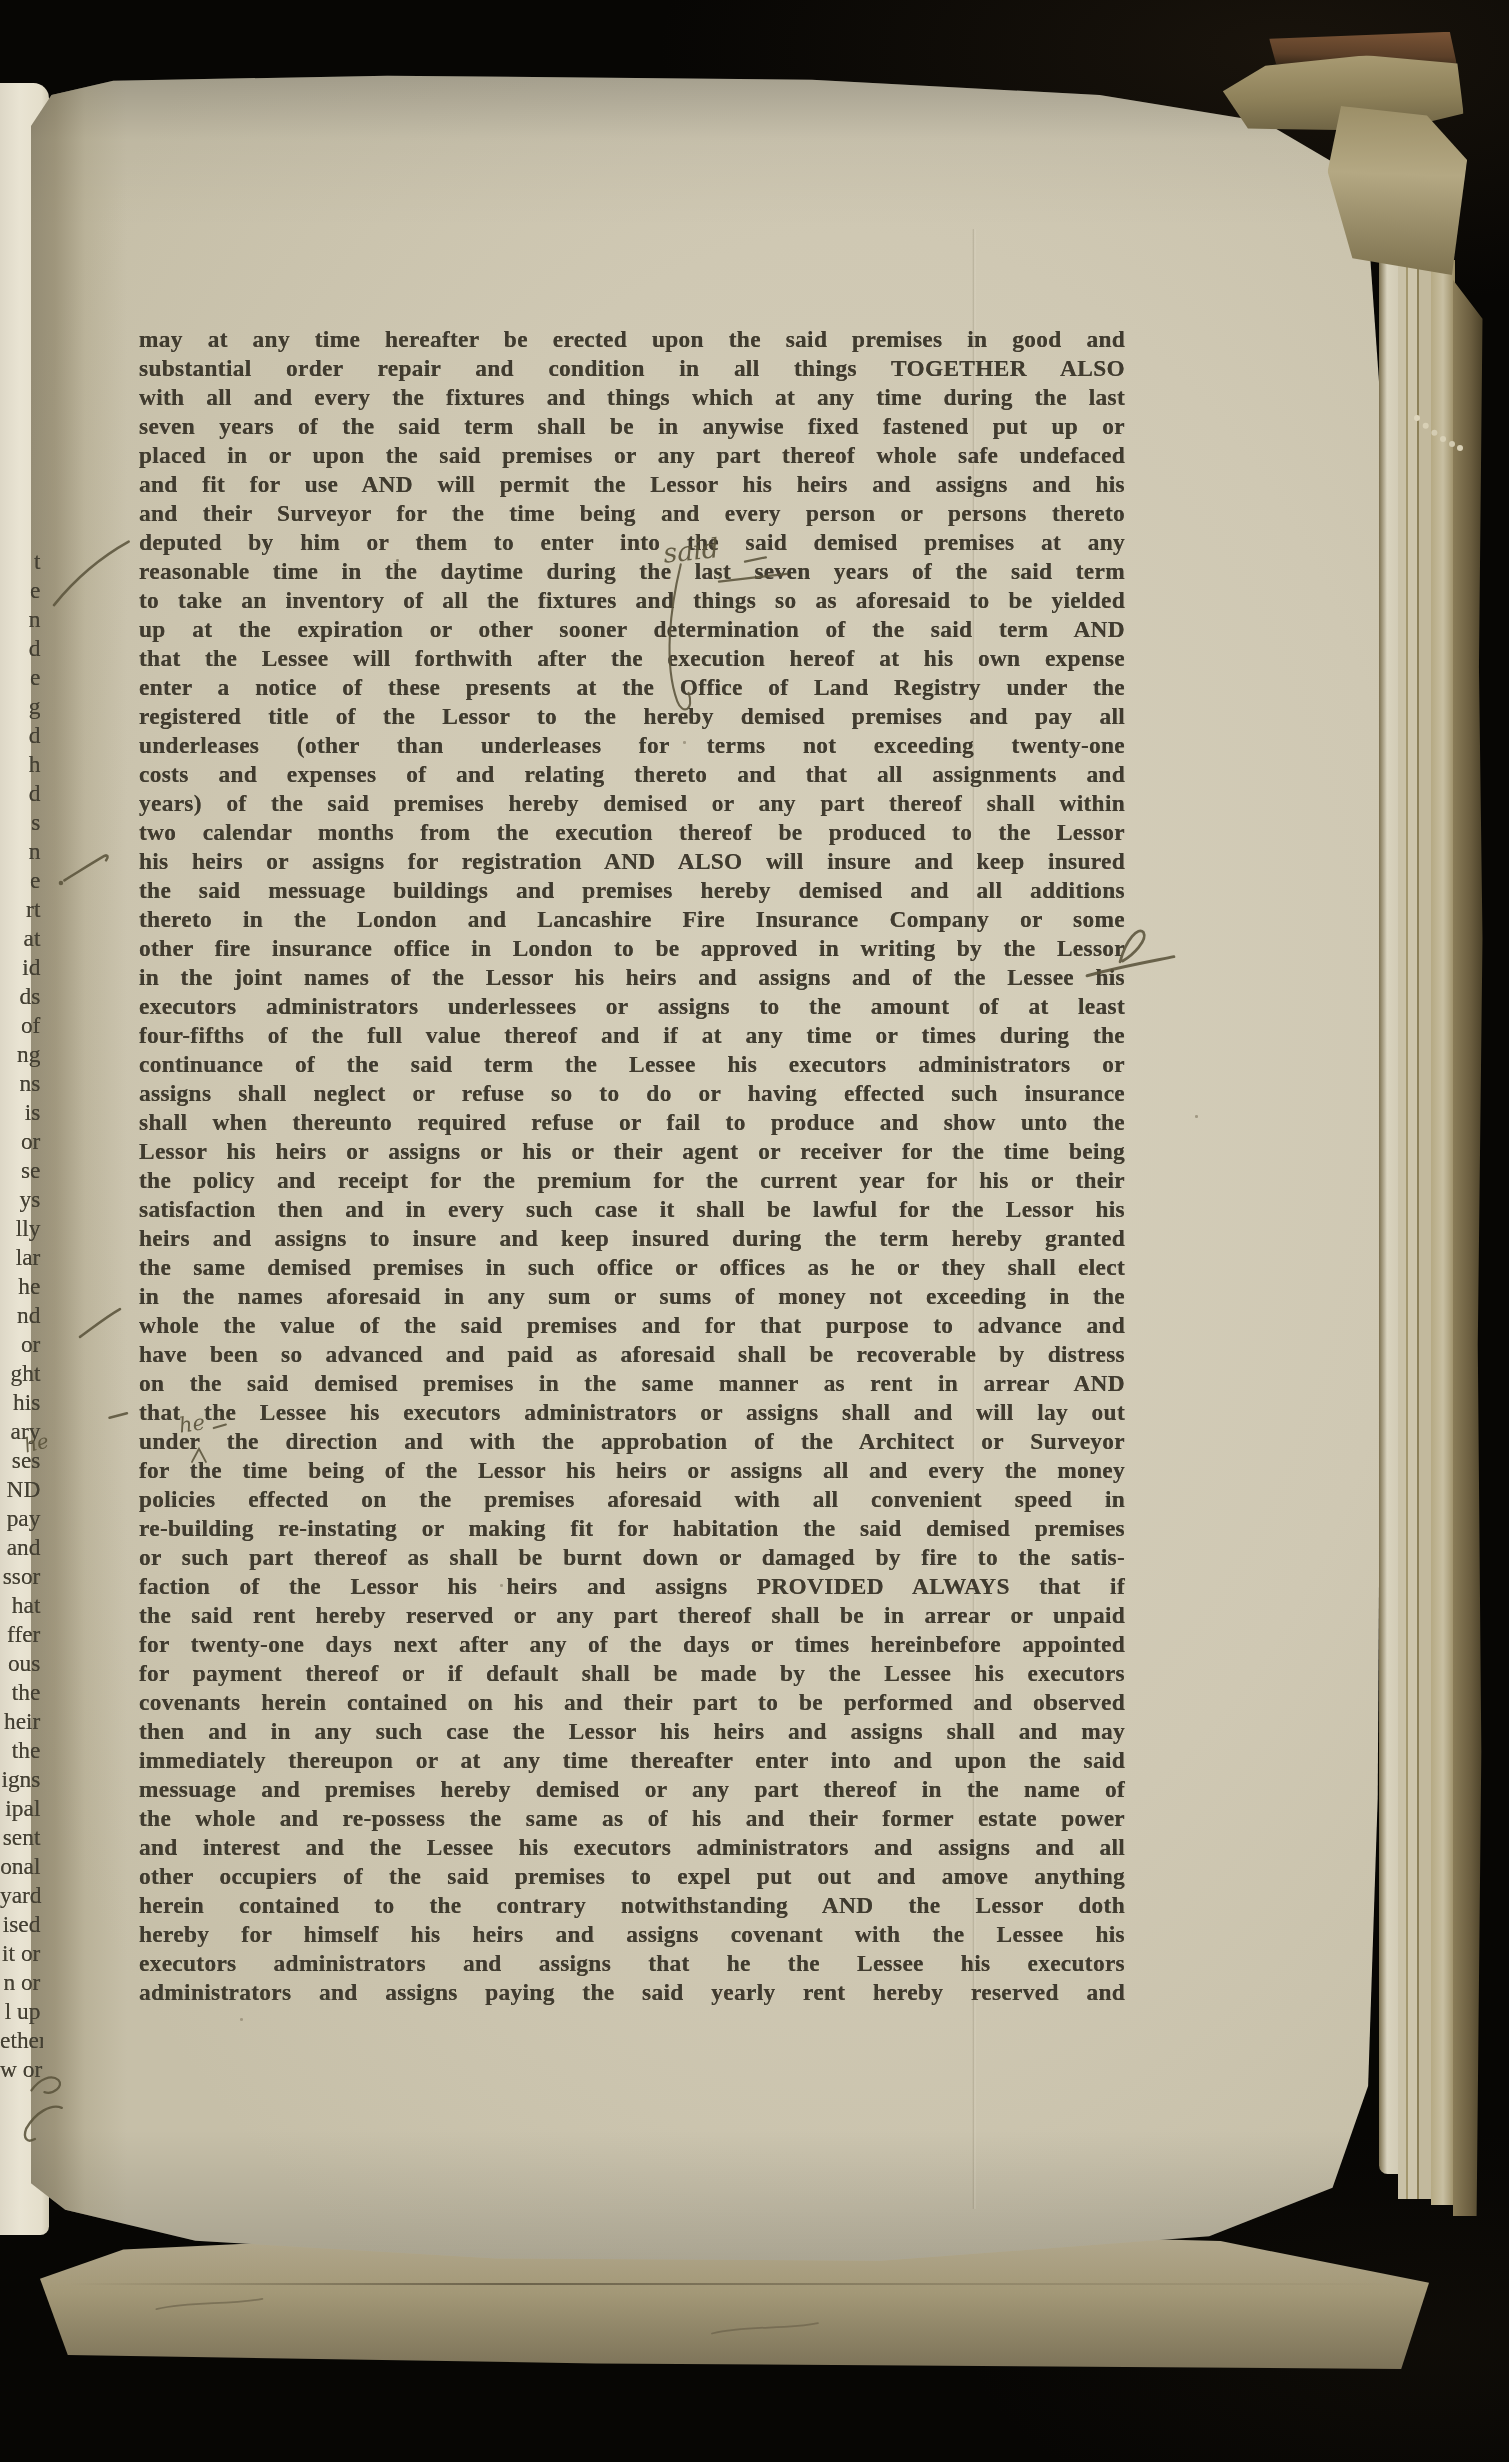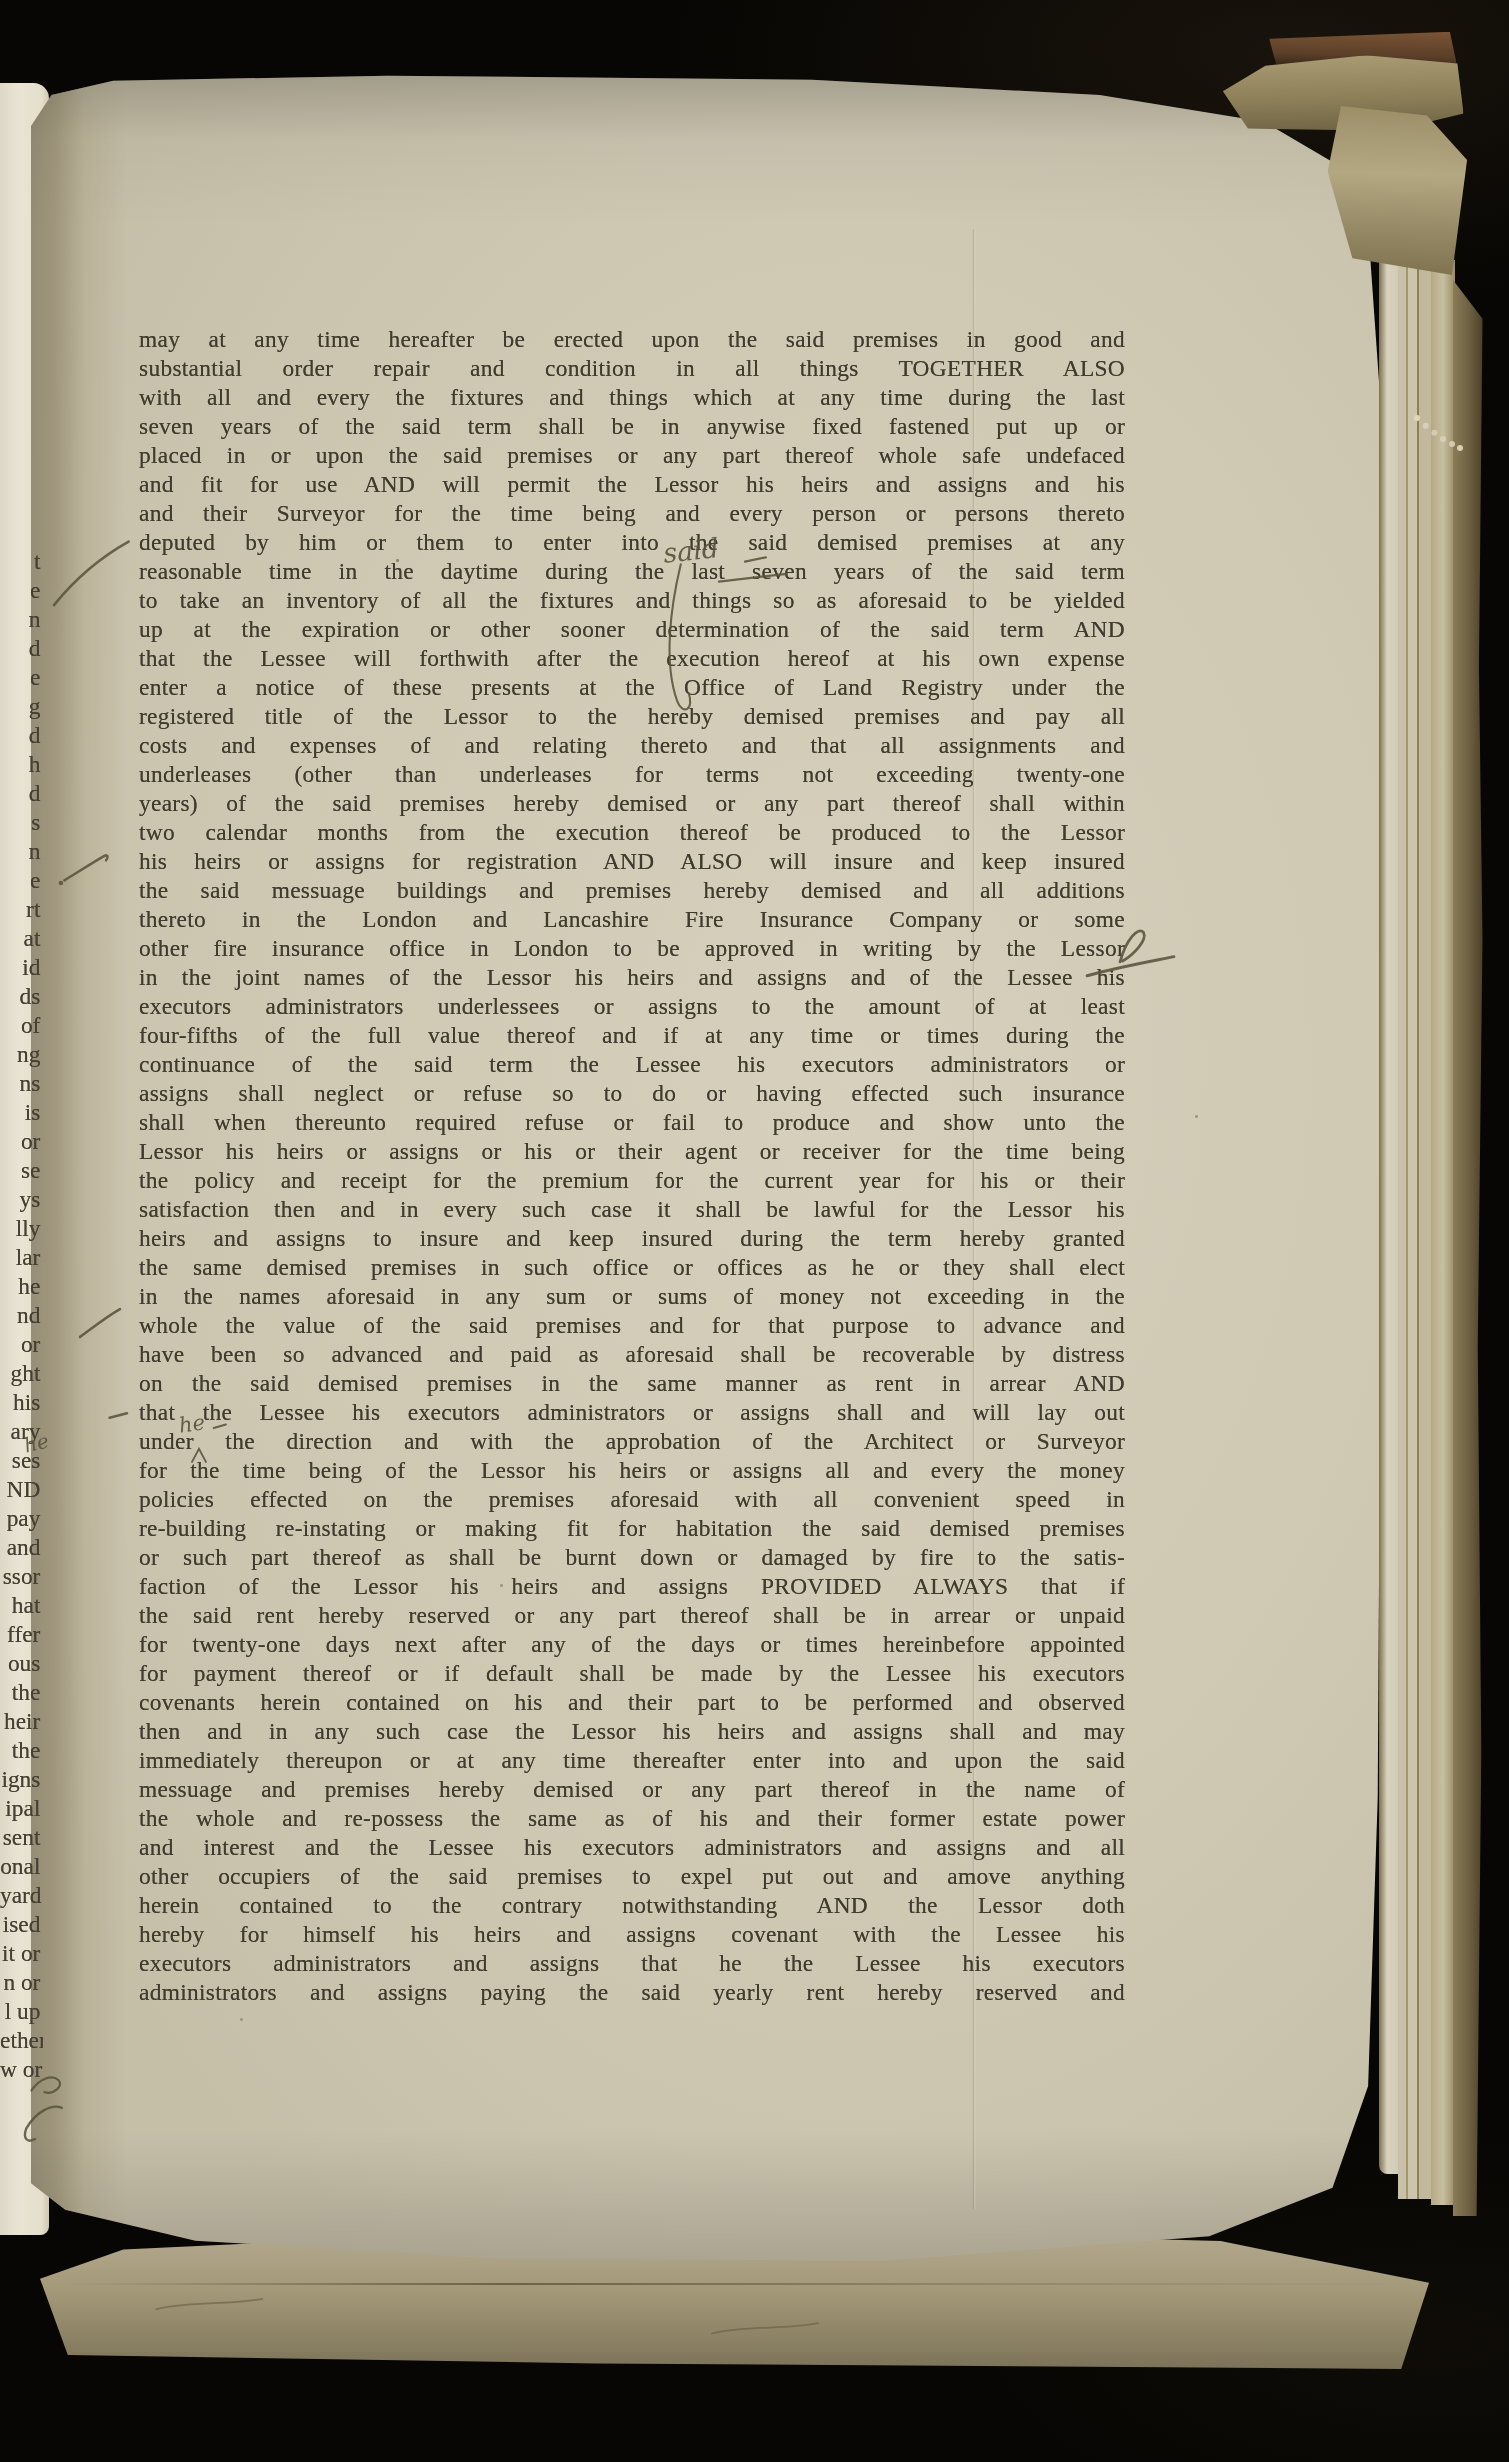--- a/index.html
+++ b/index.html
@@ -50,21 +50,21 @@
   .cap-brown{position:absolute;left:1269px;top:29.5px;width:188px;height:36px;transform:rotate(1.2deg);
     background:linear-gradient(180deg,#7a5436 0%,#5b3f28 70%,#3a2a1a 100%);
     clip-path:polygon(0 30%,96% 0,100% 88%,4% 100%);}
   .cap-tan1{position:absolute;left:1223px;top:56px;width:240px;height:76px;transform:rotate(-1.6deg);
     background:linear-gradient(180deg,#a89a72 0%,#8d8059 55%,#6e6344 100%);
     clip-path:polygon(0 42%,18% 10%,60% 0,98% 14%,100% 80%,70% 100%,10% 92%);}
   .cap-tan2{position:absolute;left:1327px;top:108px;width:139px;height:165px;transform:rotate(2deg);
     background:linear-gradient(180deg,#9c8f68 0%,#b4a883 40%,#7f7350 100%);
     clip-path:polygon(8% 0,70% 4%,100% 30%,92% 100%,20% 92%,0 40%);}
   
-  .text-block{position:absolute;left:108px;top:252px;width:986px;}
+  .text-block{position:absolute;left:108px;top:252px;width:986px;font-weight:bold;}
   .line{height:29px;font-size:23.4px;line-height:29px;color:var(--ink,#403b2f);
     text-align:justify;text-align-last:justify;text-justify:inter-word;
     letter-spacing:0.3px;text-shadow:0 0 0.6px rgba(64,59,47,.75);}
   
   .margin-col{position:absolute;left:0;top:547px;width:43px;overflow:hidden;}
   .frag{height:29px;font-size:23.4px;line-height:29px;color:#444033;text-align:right;
     padding-right:2.6px;white-space:nowrap;text-shadow:0 0 0.6px rgba(64,59,47,.7);}
   
   .hw{position:absolute;font-family:"DejaVu Serif",serif;font-style:italic;color:var(--handwriting,#5b543c);opacity:.92;}
   .hw-said{left:663px;top:535px;font-size:27px;transform:rotate(-6deg);}
@@ -92,22 +92,22 @@
         <div class="line">placed in or upon the said premises or any part thereof whole safe undefaced</div>
         <div class="line">and fit for use AND will permit the Lessor his heirs and assigns and his</div>
         <div class="line">and their Surveyor for the time being and every person or persons thereto</div>
         <div class="line">deputed by him or them to enter into the said demised premises at any</div>
         <div class="line">reasonable time in the daytime during the last seven years of the said term</div>
         <div class="line">to take an inventory of all the fixtures and things so as aforesaid to be yielded</div>
         <div class="line">up at the expiration or other sooner determination of the said term AND</div>
         <div class="line">that the Lessee will forthwith after the execution hereof at his own expense</div>
         <div class="line">enter a notice of these presents at the Office of Land Registry under the</div>
         <div class="line">registered title of the Lessor to the hereby demised premises and pay all</div>
+        <div class="line">underleases (other than underleases for terms not exceeding twenty-one</div>
         <div class="line">costs and expenses of and relating thereto and that all assignments and</div>
-        <div class="line">underleases (other than underleases for terms not exceeding twenty-one</div>
         <div class="line">years) of the said premises hereby demised or any part thereof shall within</div>
         <div class="line">two calendar months from the execution thereof be produced to the Lessor</div>
         <div class="line">his heirs or assigns for registration AND ALSO will insure and keep insured</div>
         <div class="line">the said messuage buildings and premises hereby demised and all additions</div>
         <div class="line">thereto in the London and Lancashire Fire Insurance Company or some</div>
         <div class="line">other fire insurance office in London to be approved in writing by the Lessor</div>
         <div class="line">in the joint names of the Lessor his heirs and assigns and of the Lessee his</div>
         <div class="line">executors administrators underlessees or assigns to the amount of at least</div>
         <div class="line">four-fifths of the full value thereof and if at any time or times during the</div>
         <div class="line">continuance of the said term the Lessee his executors administrators or</div>

